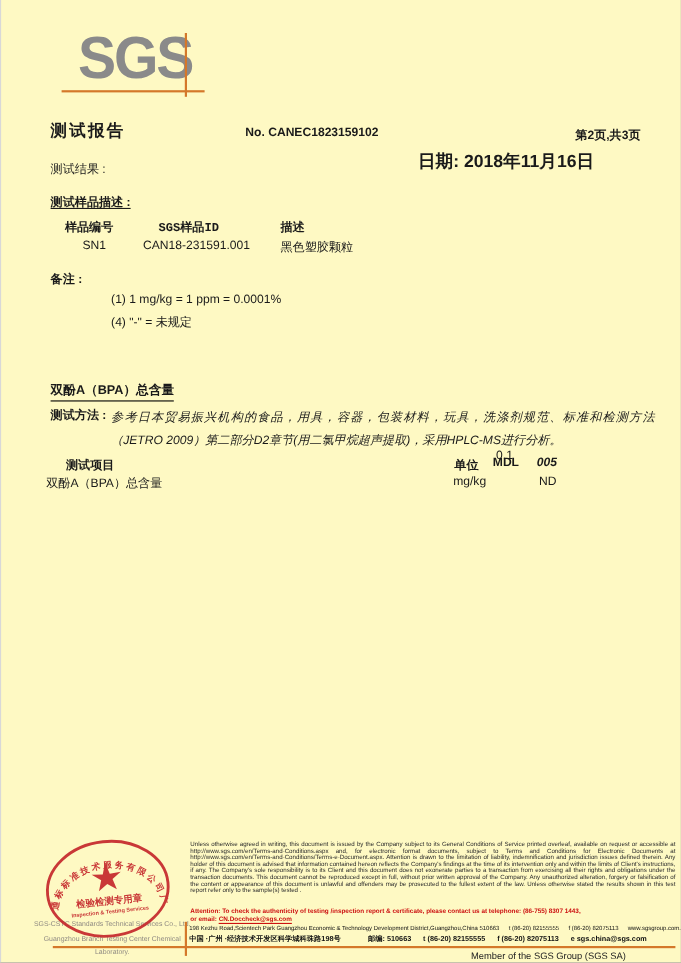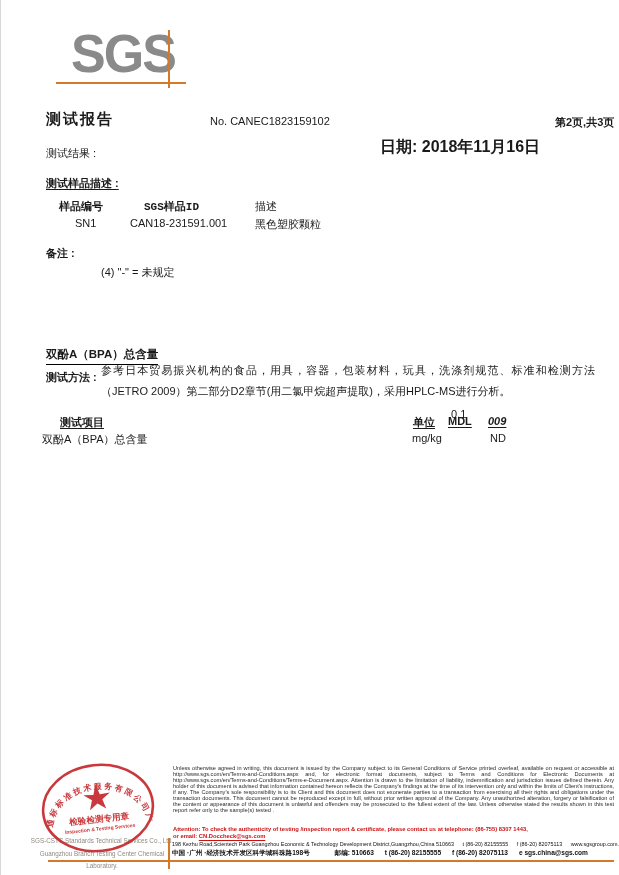--- a/index.html
+++ b/index.html
@@ -1,61 +1,61 @@
 <!DOCTYPE html>
 <html><head>
 <meta charset="utf-8">
 <style>
   * { margin:0; padding:0; box-sizing:border-box; }
   html,body { background:#9a9a9a; }
   .page {
     position:relative; width:619px; height:875px; margin:0 auto;
-    background:#ffffff; overflow:hidden;
+    background:#fef9c3; overflow:hidden;
     font-family:"Liberation Sans", sans-serif; color:#1a1a1a;
     border-left:1px solid #d8d8d8;
   }
   .abs { position:absolute; }
 
   
   .sgs-logo {
     left:70px; top:26px; font-size:52px; font-weight:bold;
     color:#8a8a8a; letter-spacing:-2px; line-height:1;
     transform:scaleY(1.04); transform-origin:top left;
   }
   .logo-hline { left:55px; top:82px; width:130px; height:2px; background:#d4782a; }
   .logo-vline { left:167px; top:30px; width:2px; height:58px; background:#d4782a; }
 
   .doc-title { left:45px; top:110px; font-size:15px; font-weight:bold; letter-spacing:2px; }
-  .report-no { left:209px; top:115px; font-size:11px; font-weight:normal; }
+  .report-no { left:222px; top:115px; font-size:11px; font-weight:bold; }
   .report-date { left:379px; top:115px; font-size:16px; font-weight:bold;margin-top:22px; }
-  .report-pages { left:522px; top:115px; font-size:11px; font-weight:bold;margin-left:32px; }
+  .report-pages { left:522px; top:115px; font-size:11px; font-weight:bold; }
   .uline { text-decoration:underline; text-underline-offset:2px; }
 
   .results-label { left:45px; top:146px; font-size:11px; font-weight:normal; }
   .sample-desc-label { left:45px; top:176px; font-size:11px; font-weight:bold; text-decoration:underline; text-underline-offset:2px; }
 
   
   .st-h1 { left:58px;  top:199px; font-size:11px; font-weight:bold;text-align:right; }
   .st-h2 { left:143px; top:199px; font-size:11px; font-weight:bold;font-family:Liberation Mono, monospace; }
-  .st-h3 { left:254px; top:199px; font-size:11px; font-weight:normal; }
+  .st-h3 { left:254px; top:199px; font-size:11px; font-weight:bold; }
   .st-c1 { left:74px;  top:217px; font-size:11px; }
   .st-c2 { left:129px; top:217px; font-size:11px; }
   .st-c3 { left:254px; top:217px; font-size:11px; }
 
   .notes-label { left:45px; top:246px; font-size:11px; font-weight:bold; }
   .notes { left:100px; top:262px; font-size:11px; line-height:20.5px; }
 
   
   .bpa-title { left:45px; top:347px; font-size:11.5px; font-weight:bold;
                border-bottom:1.5px solid #000; padding-bottom:2px; }
   .method-label { left:45px; top:370px; font-size:11px; font-weight:bold; }
-  .method-text { left:100px; top:360px; width:494px; font-size:11px; line-height:21px; text-align:justify; }
+  .method-text { left:100px; top:370px; width:494px; font-size:11px; line-height:21px; text-align:justify;font-style:italic; }
 
   
-  .rt-h { font-size:11px; font-weight:bold; text-decoration:underline; text-underline-offset:2px; }
+  .rt-h { font-size:11px; font-weight:bold; text-underline-offset:2px; }
   .rt-h1 { left:59px;  top:415px; }
   .rt-h2 { left:412px; top:415px; }
   .rt-h3 { left:447px; top:415px; }
   .rt-h4 { left:487px; top:415px; font-style:italic; font-weight:bold; }
   .rt-c  { font-size:11px; }
   .rt-c1 { left:41px;  top:432px; }
   .rt-c2 { left:411px; top:432px; }
   .rt-c3 { left:450px; top:408px; }
   .rt-c4 { left:489px; top:432px; }
 
@@ -98,31 +98,32 @@
 
   <div class="abs st-h1">样品编号</div>
   <div class="abs st-h2">SGS样品ID</div>
   <div class="abs st-h3">描述</div>
   <div class="abs st-c1">SN1</div>
   <div class="abs st-c2">CAN18-231591.001</div>
   <div class="abs st-c3">黑色塑胶颗粒</div>
 
   <div class="abs notes-label">备注 :</div>
   <div class="abs notes">
+    <div>(1) 1 mg/kg = 1 ppm = 0.0001%</div>
     <div>(4) "-" = 未规定</div>
   </div>
 
   <div class="abs bpa-title">双酚A（BPA）总含量</div>
   <div class="abs method-label">测试方法 :</div>
   <div class="abs method-text">参考日本贸易振兴机构的食品，用具，容器，包装材料，玩具，洗涤剂规范、标准和检测方法（JETRO 2009）第二部分D2章节(用二氯甲烷超声提取)，采用HPLC-MS进行分析。</div>
 
   <div class="abs rt-h rt-h1">测试项目</div>
   <div class="abs rt-h rt-h2">单位</div>
   <div class="abs rt-h rt-h3">MDL</div>
-  <div class="abs rt-h rt-h4">009</div>
+  <div class="abs rt-h rt-h4">005</div>
   <div class="abs rt-c rt-c1">双酚A（BPA）总含量</div>
   <div class="abs rt-c rt-c2">mg/kg</div>
   <div class="abs rt-c rt-c3">0.1</div>
   <div class="abs rt-c rt-c4">ND</div>
 
   <div class="abs company-lines">
     <div>SGS-CSTC Standards Technical Services Co., Ltd.</div>
     <div>Guangzhou Branch Testing Center Chemical Laboratory.</div>
   </div>
 
@@ -158,14 +159,17 @@
     <span>中国 ·广州 ·经济技术开发区科学城科珠路198号</span>
     <span class="gap">邮编: 510663</span>
     <span>t (86-20) 82155555</span>
     <span>f (86-20) 82075113</span>
     <span>e  sgs.china@sgs.com</span>
   </div>
 
   <div class="abs footer-vline"></div>
   <div class="abs footer-hline"></div>
 
+  <div class="abs member">
+    <span class="member-inner">Member of the SGS Group (SGS SA)</span>
+  </div>
 
 </div>
 
 </body></html>

